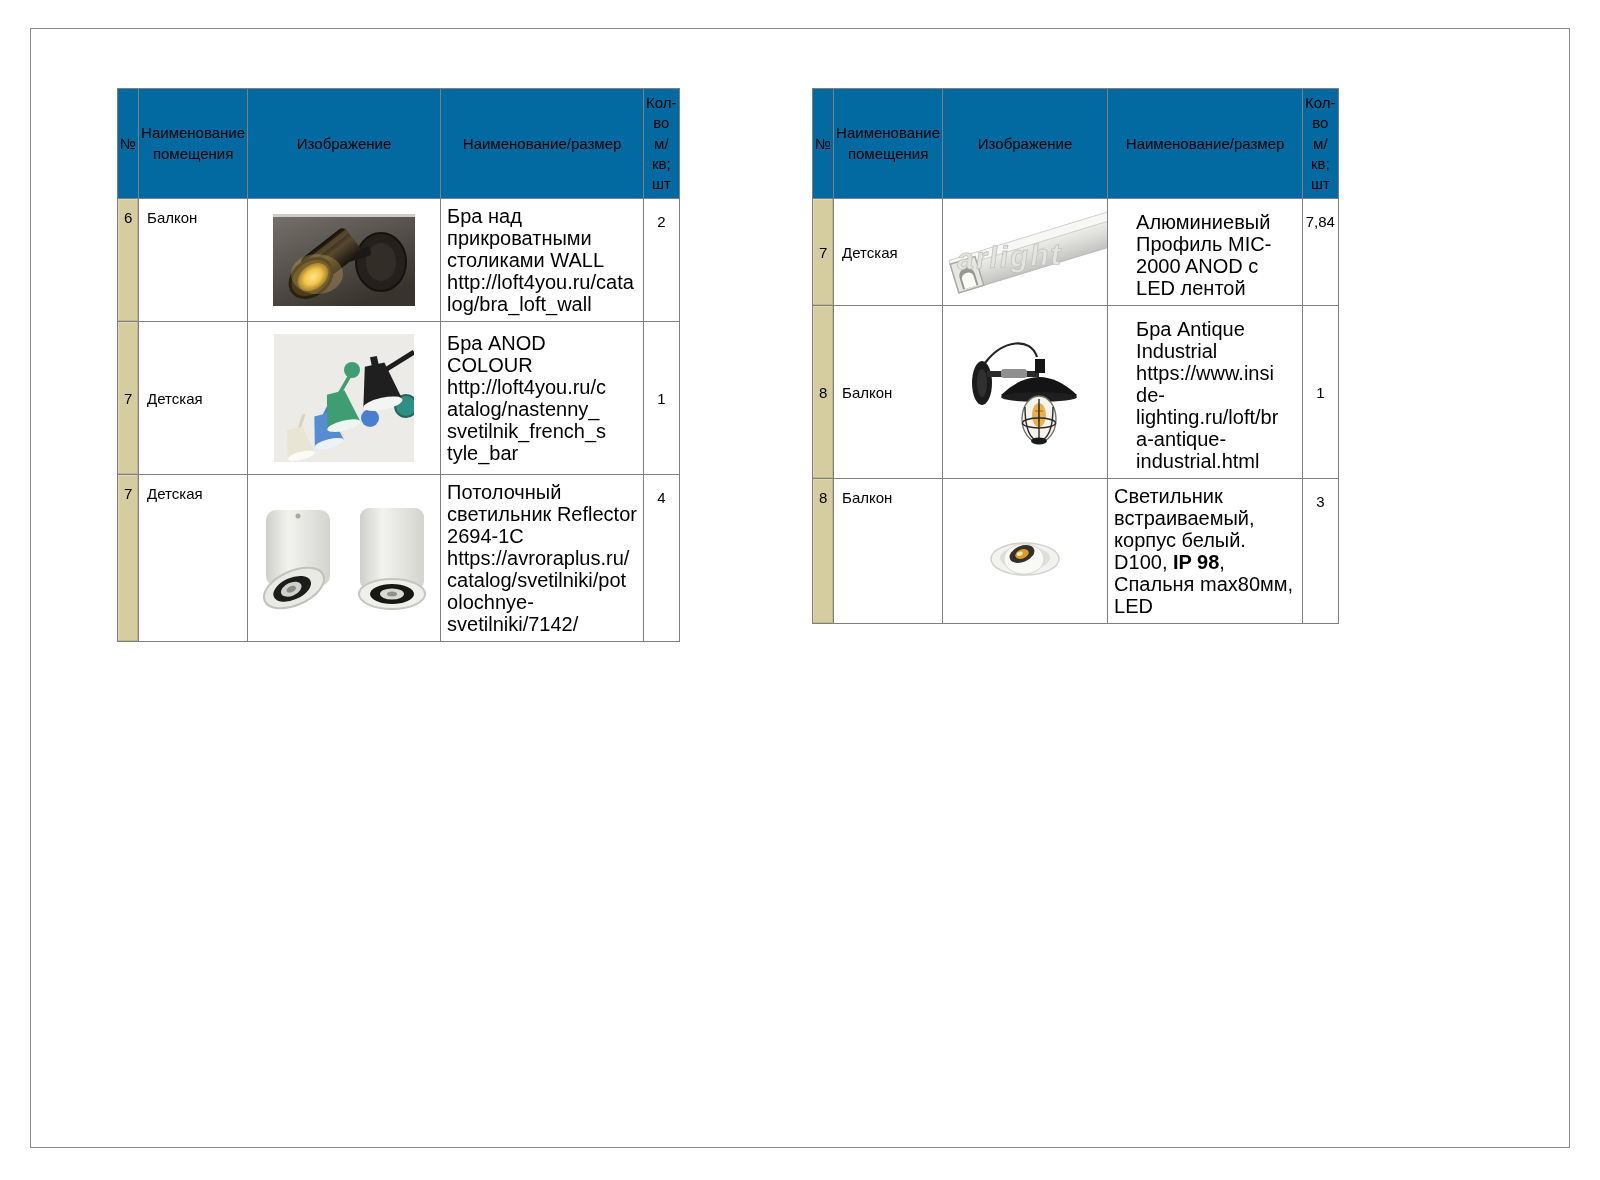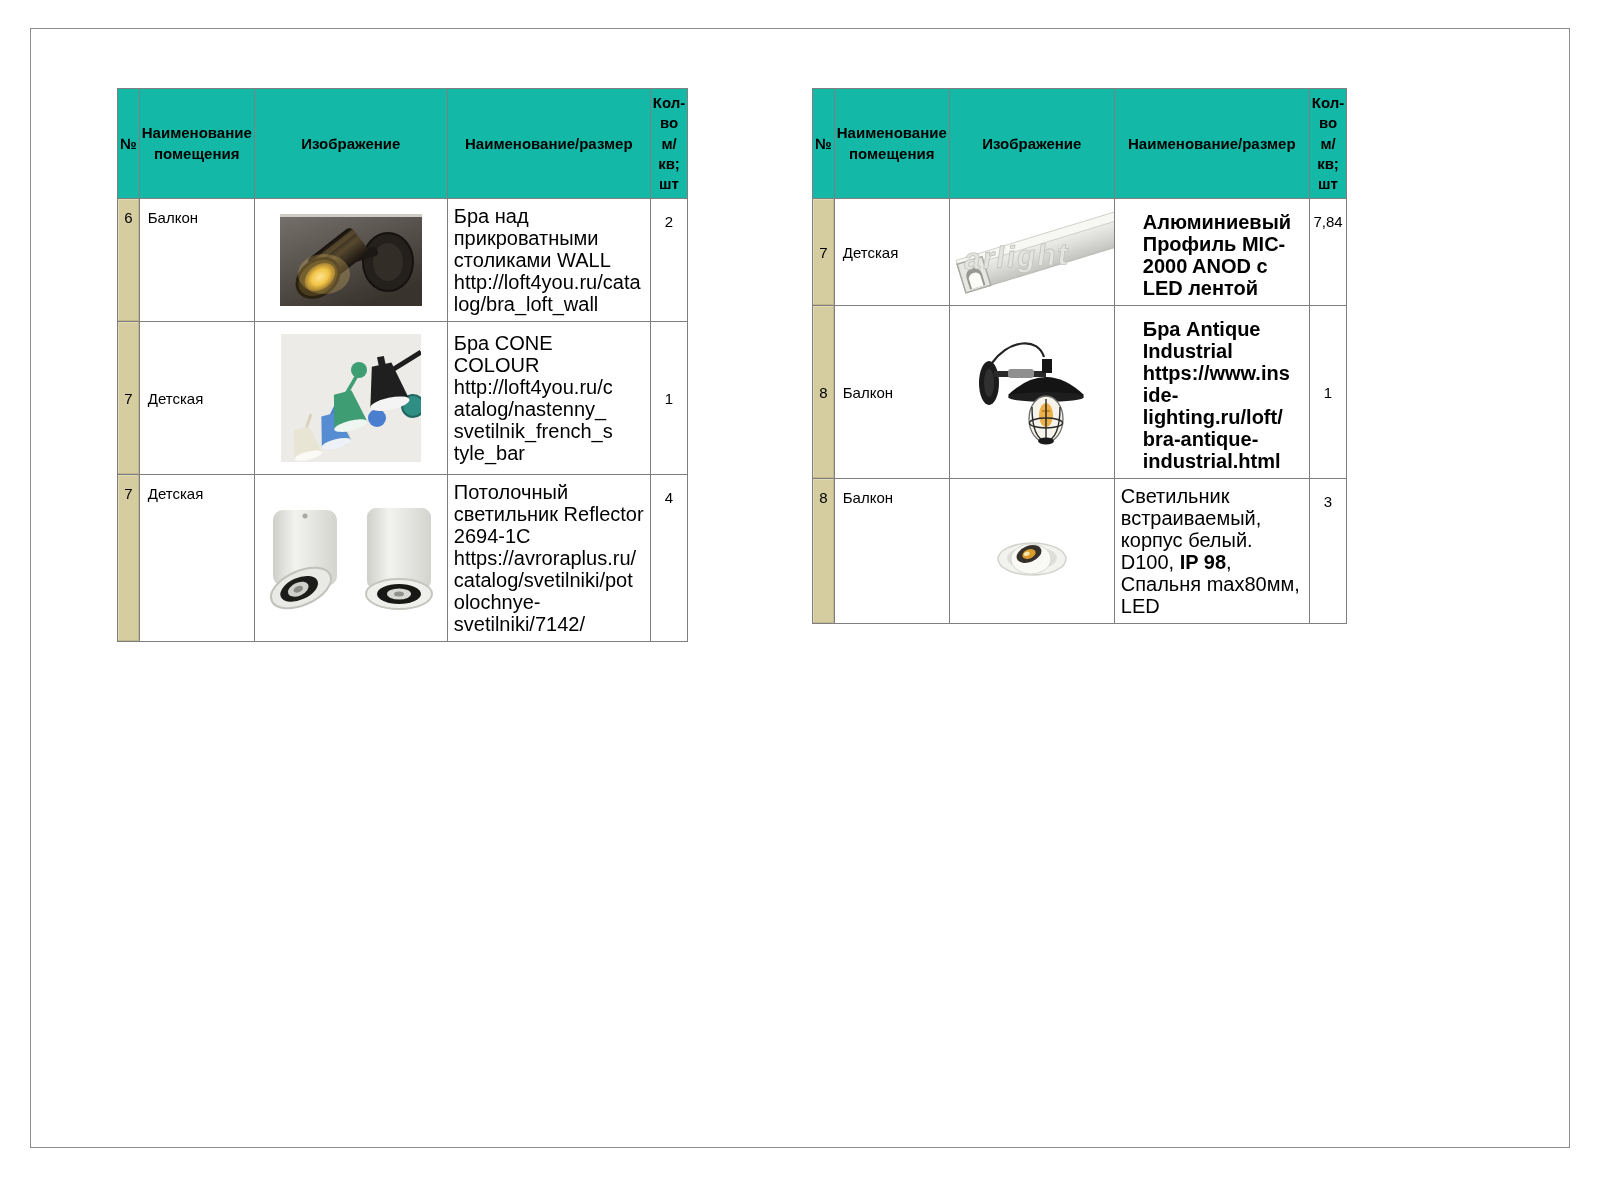--- a/index.html
+++ b/index.html
@@ -7,22 +7,22 @@
   .page {
     position:absolute; left:30px; top:28px; width:1540px; height:1120px;
     background:#fff; border:1px solid #8c8c8c;
   }
   .tables { position:absolute; left:86px; top:59px; }
   table { border-collapse:collapse; table-layout:fixed; position:absolute; top:0; background:#fff; }
   table.t-left  { left:0; }
   table.t-right { left:695px; }
   th, td { border:1px solid #7f7f7f; overflow:hidden; }
   th {
-    font-size:15px; font-weight:bold; text-align:center; vertical-align:middle;
-    padding:4px 2px; line-height:1.35; background:#14b8a6;
+    font-size:15px; font-weight:normal; text-align:center; vertical-align:middle;
+    padding:4px 2px; line-height:1.35; background:#0369a1;
   }
   tr.hrow   { height:67px; }
   tr.row-1  { height:98px; }
   tr.row-2  { height:153px; }
   tr.row-3  { height:121px; }
 
   td.num {
     background:#d5cc9f; text-align:center; font-size:15px;
     box-shadow: inset -1px -1px 0 #c0b78e, inset 1px 1px 0 #e0d9b4;
   }
@@ -37,21 +37,21 @@
   td.room.va-t { padding-top:10px; }
   td.qty.va-t  { padding-top:14px; }
 
   .nm { line-height:22px; overflow-wrap:break-word; word-wrap:break-word; }
   .w1 { width:190px; }
   .w2 { width:160px; }
   .w3 { width:190px; }
   .w4 { width:160px; }
   .w5 { width:148px; }
   .w6 { width:182px; }
-  td.name.ind  { padding-left:28px; padding-top:12px;font-weight:bold; }
+  td.name.ind  { padding-left:28px; padding-top:12px; }
   td.name.mid  { vertical-align:middle; }
   svg { display:block; margin:0 auto; }
 </style>
 </head>
 <body>
 
 <div class="page">
   <div class="tables">
 
     <table class="t-left">
@@ -145,21 +145,21 @@
                   <ellipse cx="66" cy="92" rx="17" ry="5" fill="#eff6f1"></ellipse>
               </g>
               <g transform="rotate(-12 106 56)">
                 <path d="M96 30 L116 30 L126 70 L86 70 Z" fill="#1f1f1f"></path>
                   <ellipse cx="106" cy="70" rx="20" ry="6" fill="#f4f4f4"></ellipse>
                   <rect x="103" y="22" width="7" height="10" fill="#1f1f1f"></rect>
               </g>
             </svg>
           </td>
           <td class="name mid">
-            <div class="nm w2">Бра CONE COLOUR http://loft4you.ru/catalog/nastenny_svetilnik_french_style_bar</div>
+            <div class="nm w2">Бра ANOD COLOUR http://loft4you.ru/catalog/nastenny_svetilnik_french_style_bar</div>
           </td>
           <td class="qty va-m">1</td>
         </tr>
 
         <tr class="row-3">
           <td class="num va-t">7</td>
           <td class="room va-t">Детская</td>
           <td class="img">
             <svg width="192" height="112" viewBox="0 0 192 112">
               <defs>

